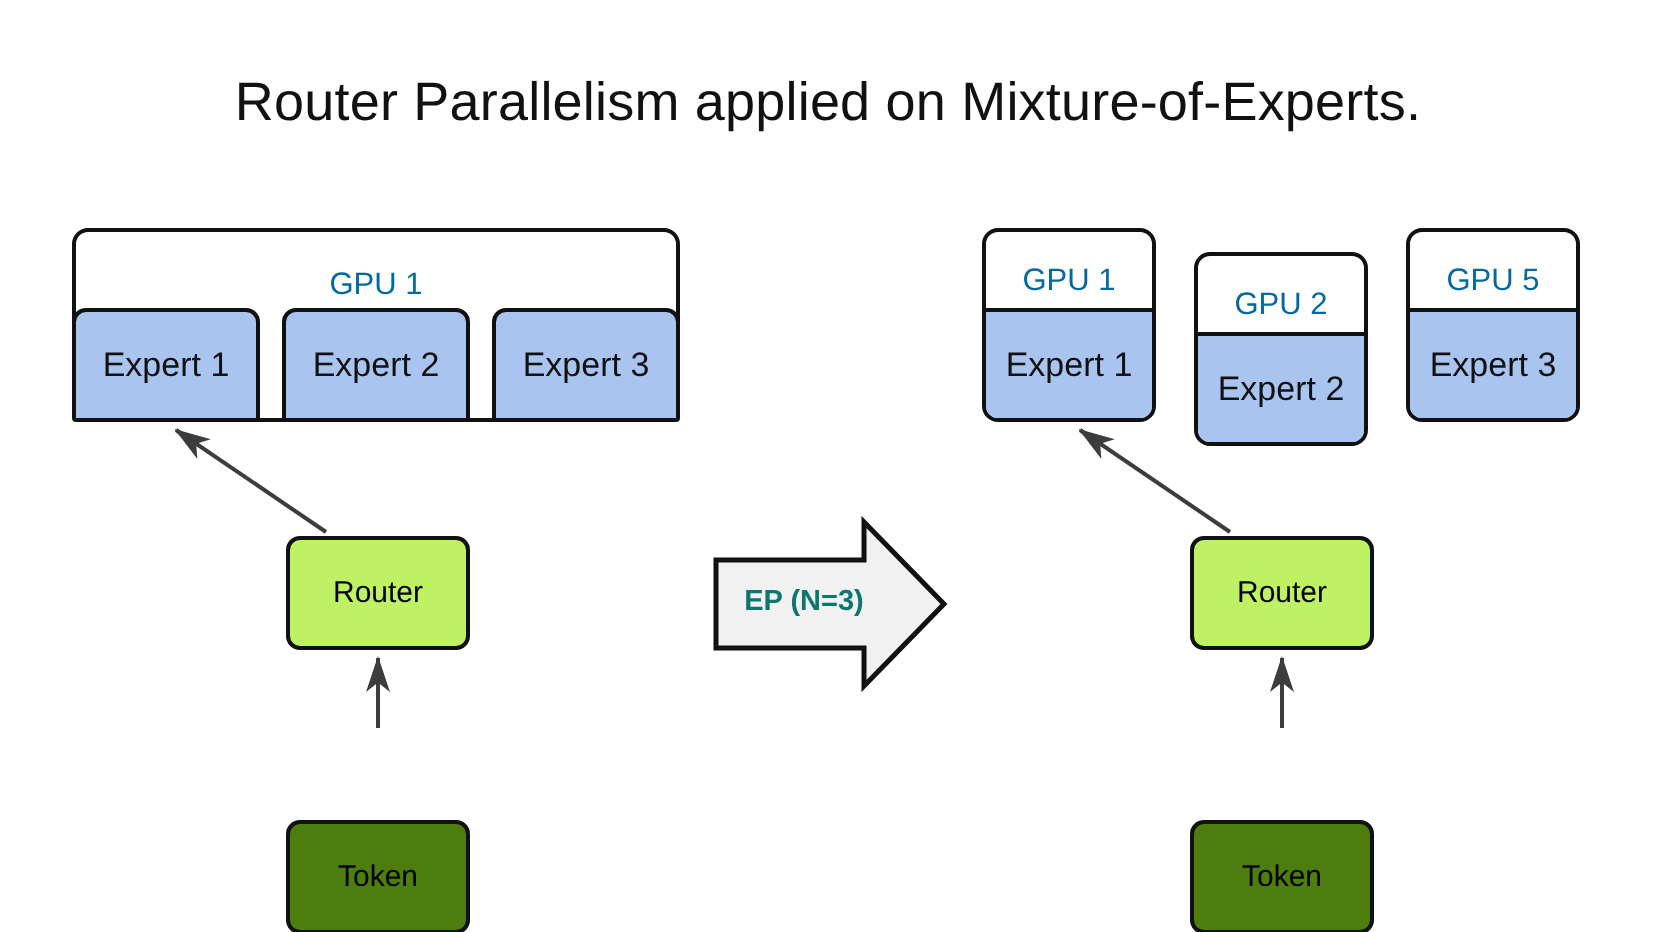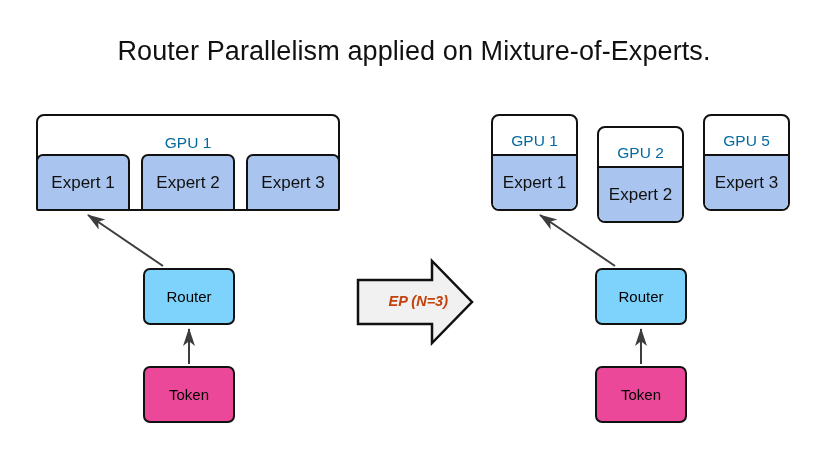--- a/index.html
+++ b/index.html
@@ -77,24 +77,25 @@
   
   .expert-right {
     border-radius: 0 0 6px 6px;
     border-left: none;
     border-right: none;
     border-bottom: none;
     border-top: 2px solid #111111;
   }
 
   .router {
-    background: #7dd3fc;
+    background: #bef264;
   }
   .token {
-    background: #ec4899;
+    background: #4d7c0f;
+    margin-top: 44px;
   }
 
   
   #arrows {
     position: absolute;
     left: 0;
     top: 0;
     width: 828px;
     height: 466px;
     pointer-events: none;
@@ -106,26 +107,25 @@
     left: 356px;
     top: 258px;
     width: 118px;
     height: 88px;
   }
   #ep-label {
     position: absolute;
     left: 0;
     top: 35px;
     width: 92px;
-    text-align: right;
+    text-align: center;
     font-size: 14.5px;
     font-weight: bold;
-    color: #c2410c;
+    color: #0f766e;
     white-space: nowrap;
-    font-style: italic;
   }
 </style>
 </head>
 <body>
 
 <div id="canvas">
 
   <div id="title">Router Parallelism applied on Mixture-of-Experts.</div>
 
   <div class="box gpu-container" style="left:36px; top:114px; width:304px; height:97px;">

